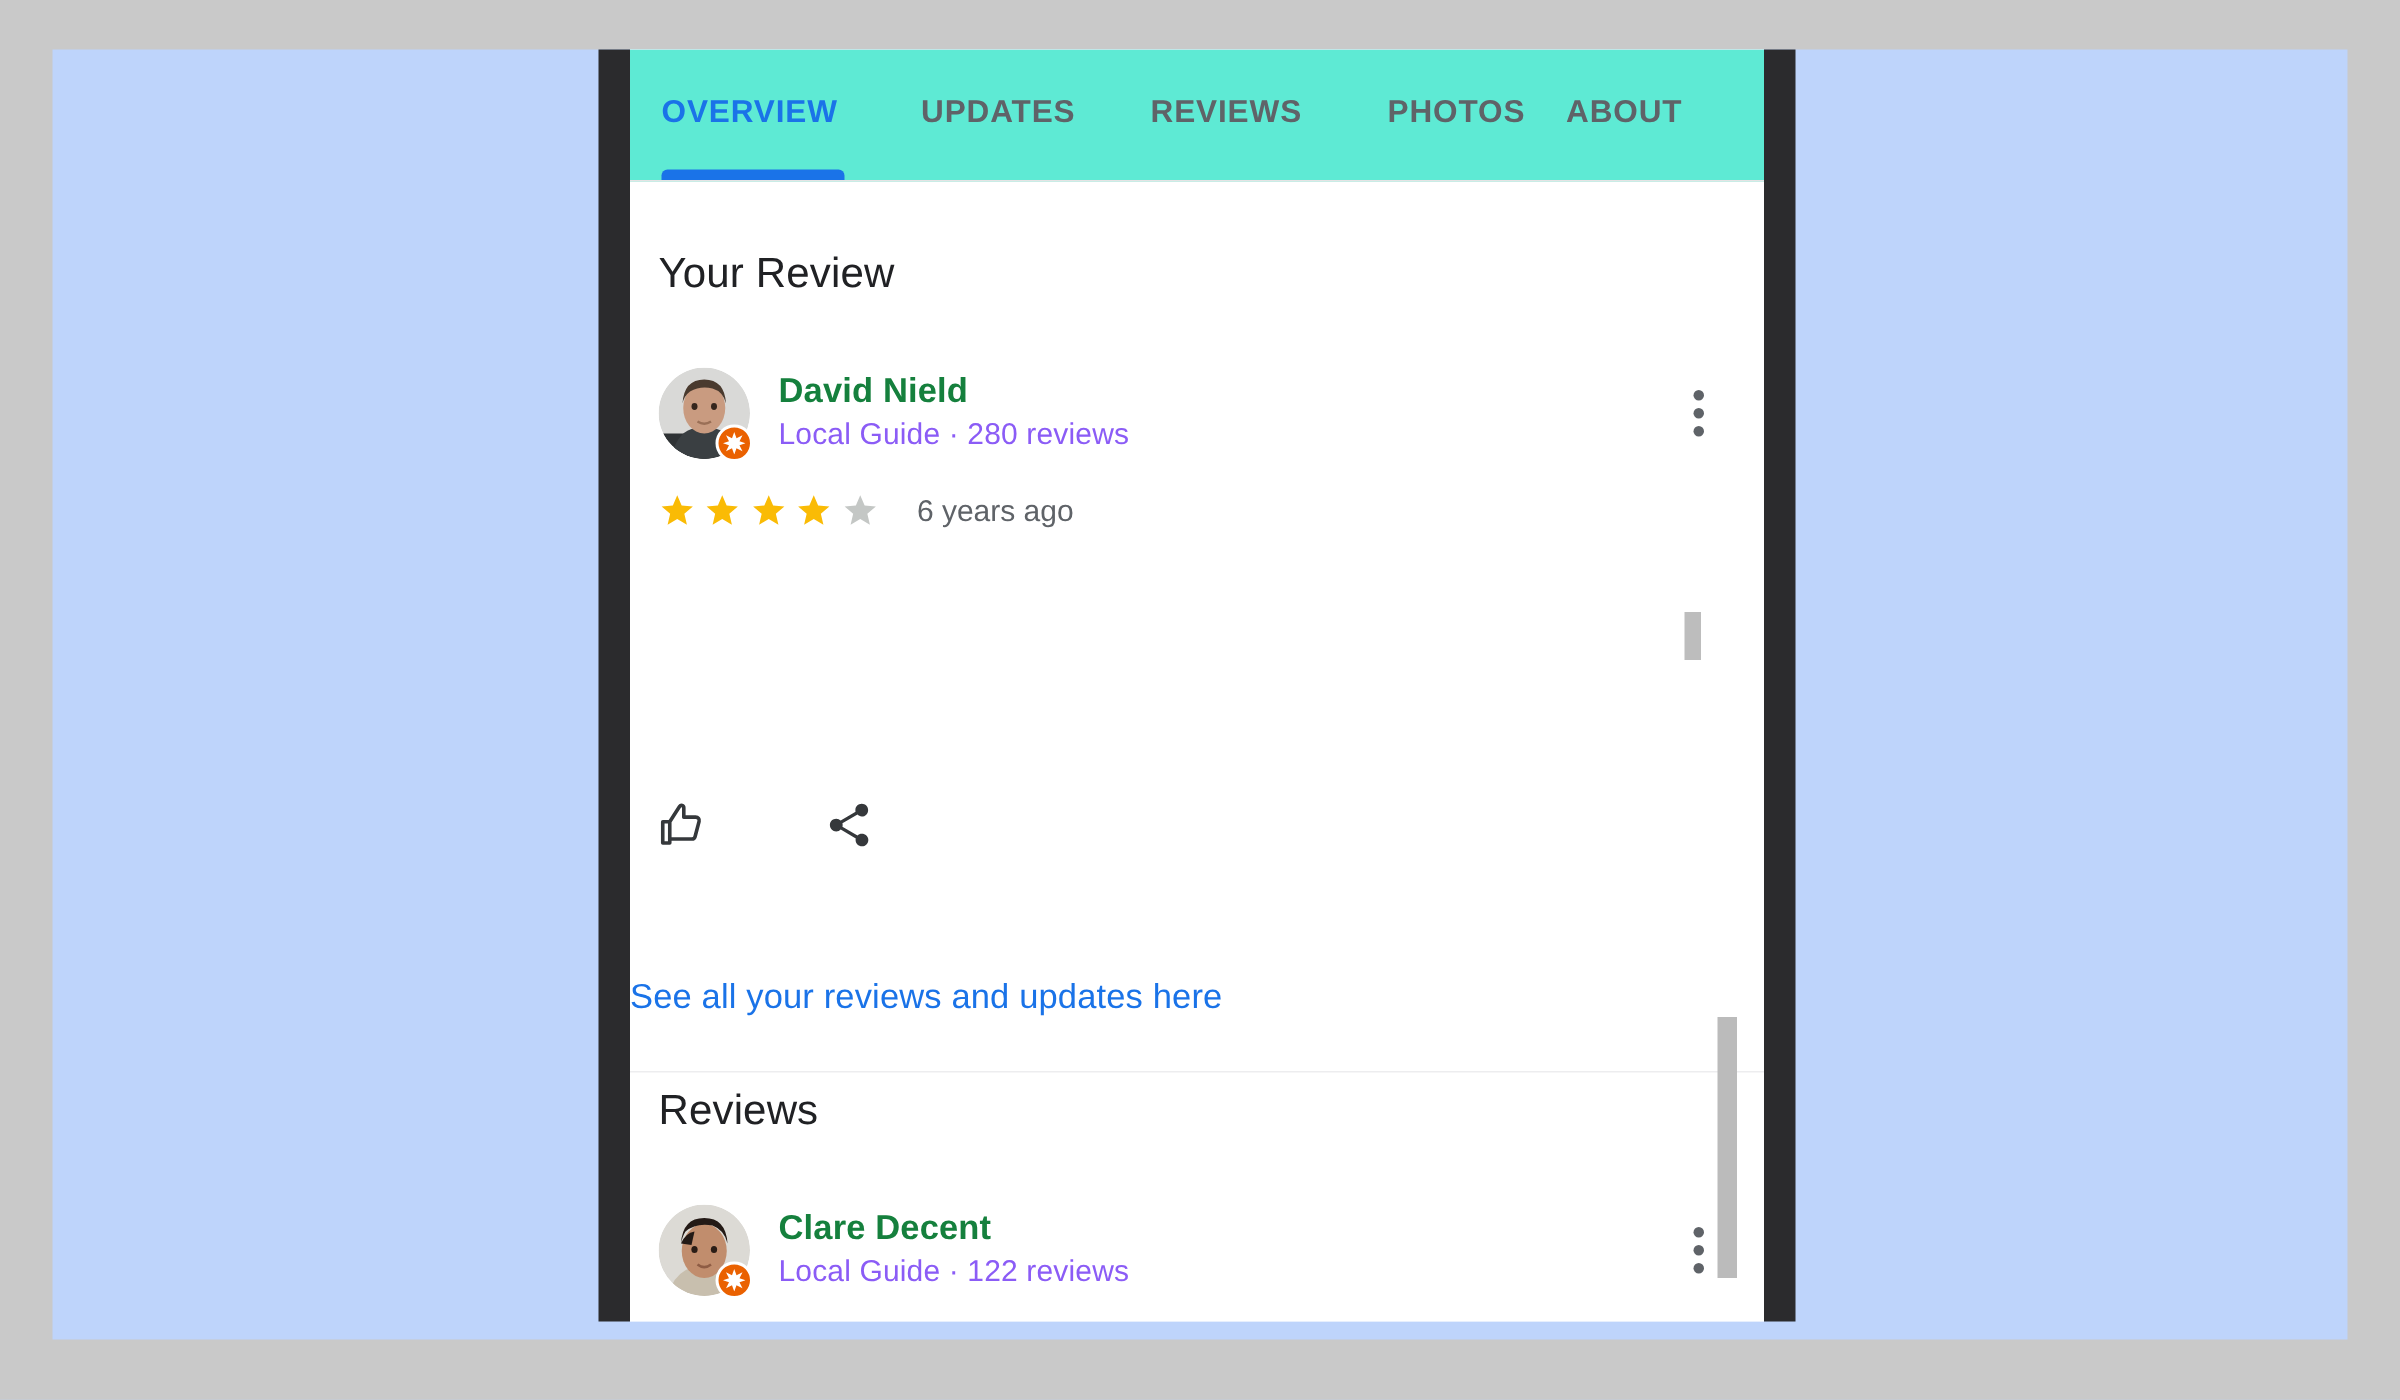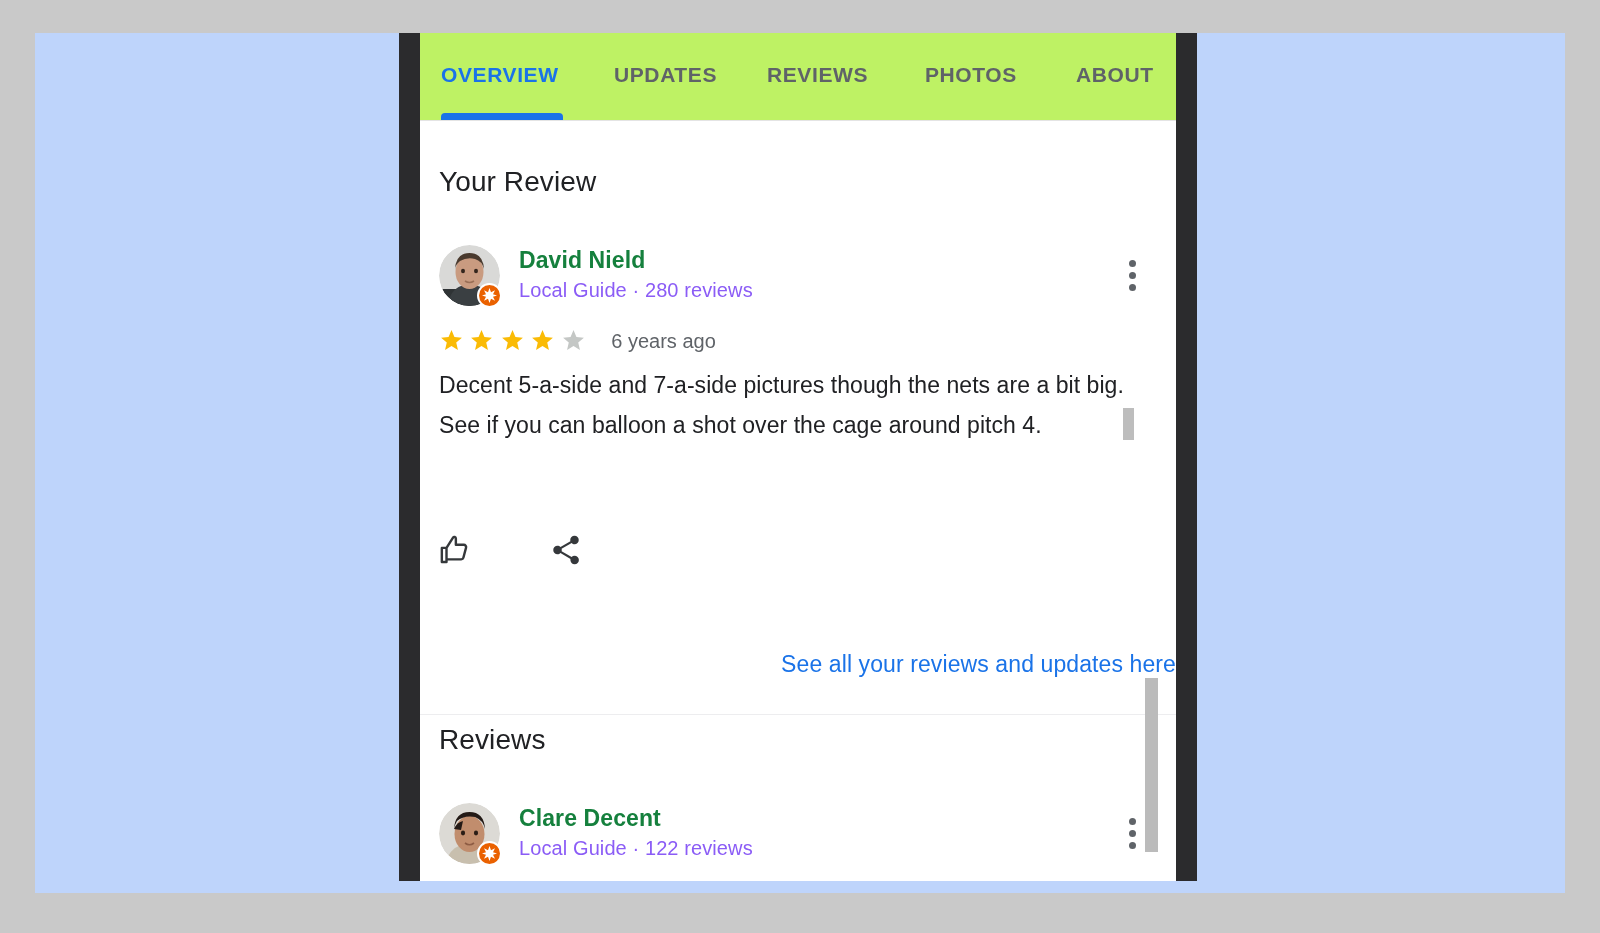--- a/index.html
+++ b/index.html
@@ -51,21 +51,21 @@
     overflow: hidden;
   }
 
   
   #tabbar {
     position: absolute;
     left: 0;
     top: 0;
     width: 756px;
     height: 88px;
-    background: #bef264;
+    background: #5eead4;
     border-bottom: 1px solid #e4e4e4;
     box-sizing: border-box;
   }
   .tab {
     position: absolute;
     top: 30px;
     font-size: 21px;
     font-weight: bold;
     letter-spacing: 0.6px;
     color: #5f6368;
@@ -230,21 +230,21 @@
   }
   #like-btn  { left: 0px; }
   #share-btn { left: 110px; }
 
   
   #see-all-link {
     position: absolute;
     left: 0;
     top: 529px;
     width: 756px;
-    text-align: right;
+    text-align: left;
     font-size: 23px;
     color: #1a73e8;
     cursor: pointer;
     letter-spacing: 0.1px;
   }
 
   
   #section-divider {
     position: absolute;
     left: 0;
@@ -284,21 +284,21 @@
   <div class="frame-bar" id="frame-left"></div>
   <div class="frame-bar" id="frame-right"></div>
 
   <div id="viewport">
 
     <div id="tabbar">
       <div class="tab active" style="left:21px;">OVERVIEW</div>
       <div class="tab" style="left:194px;text-align:right;">UPDATES</div>
       <div class="tab" style="left:347px;">REVIEWS</div>
       <div class="tab" style="left:505px;">PHOTOS</div>
-      <div class="tab" style="left:656px;">ABOUT</div>
+      <div class="tab" style="left:624px;">ABOUT</div>
       <div id="tab-underline"></div>
     </div>
 
     <div id="content">
 
       <div class="section-heading" id="your-review-heading">Your Review</div>
 
       <div class="review-head" id="review-head-1">
         <div class="avatar">
           <svg width="61" height="61" viewBox="0 0 61 61">
@@ -347,21 +347,20 @@
           <svg width="25" height="25" viewBox="0 0 24 24">
               <path fill="#fabb05" d="M12 17.27L18.18 21l-1.64-7.03L22 9.24l-7.19-.61L12 2 9.19 8.63 2 9.24l5.46 4.73L5.82 21z"></path>
             </svg>
           <svg width="25" height="25" viewBox="0 0 24 24">
               <path fill="#c4c7c5" d="M12 17.27L18.18 21l-1.64-7.03L22 9.24l-7.19-.61L12 2 9.19 8.63 2 9.24l5.46 4.73L5.82 21z"></path>
             </svg>
         </span>
         <span class="review-age">6 years ago</span>
       </div>
 
-      <div id="review-body">Decent 5-a-side and 7-a-side pictures though the nets are a bit big. See if you can balloon a shot over the cage around pitch 4.</div>
 
       <div id="review-actions">
         <div class="action-btn" id="like-btn">
           <svg width="34" height="34" viewBox="0 0 24 24">
             <path fill="none" stroke="#35383b" stroke-width="1.7" stroke-linejoin="round" d="M2 10.5h3.3v10H2zM5.3 10.5l4.6-7.2c.6-.9 2-.6 2 .6v4.4h5.6c1.1 0 1.9 1 1.6 2l-1.9 7.2c-.2.7-.8 1.1-1.5 1.1H5.3z"></path>
           </svg>
         </div>
         <div class="action-btn" id="share-btn">
           <svg width="34" height="34" viewBox="0 0 24 24">
             <path fill="#35383b" d="M18 16.1c-.8 0-1.5.3-2 .8l-7.1-4.1c.1-.2.1-.5.1-.8s0-.6-.1-.8L16 7.1c.5.5 1.2.9 2 .9 1.7 0 3-1.3 3-3s-1.3-3-3-3-3 1.3-3 3c0 .3 0 .6.1.8L8.1 9.9c-.5-.5-1.3-.9-2.1-.9-1.7 0-3 1.3-3 3s1.3 3 3 3c.8 0 1.6-.3 2.1-.9l7.1 4.2c-.1.2-.1.5-.1.7 0 1.6 1.3 3 3 3s3-1.3 3-3-1.4-2.9-3.1-2.9z"></path>

